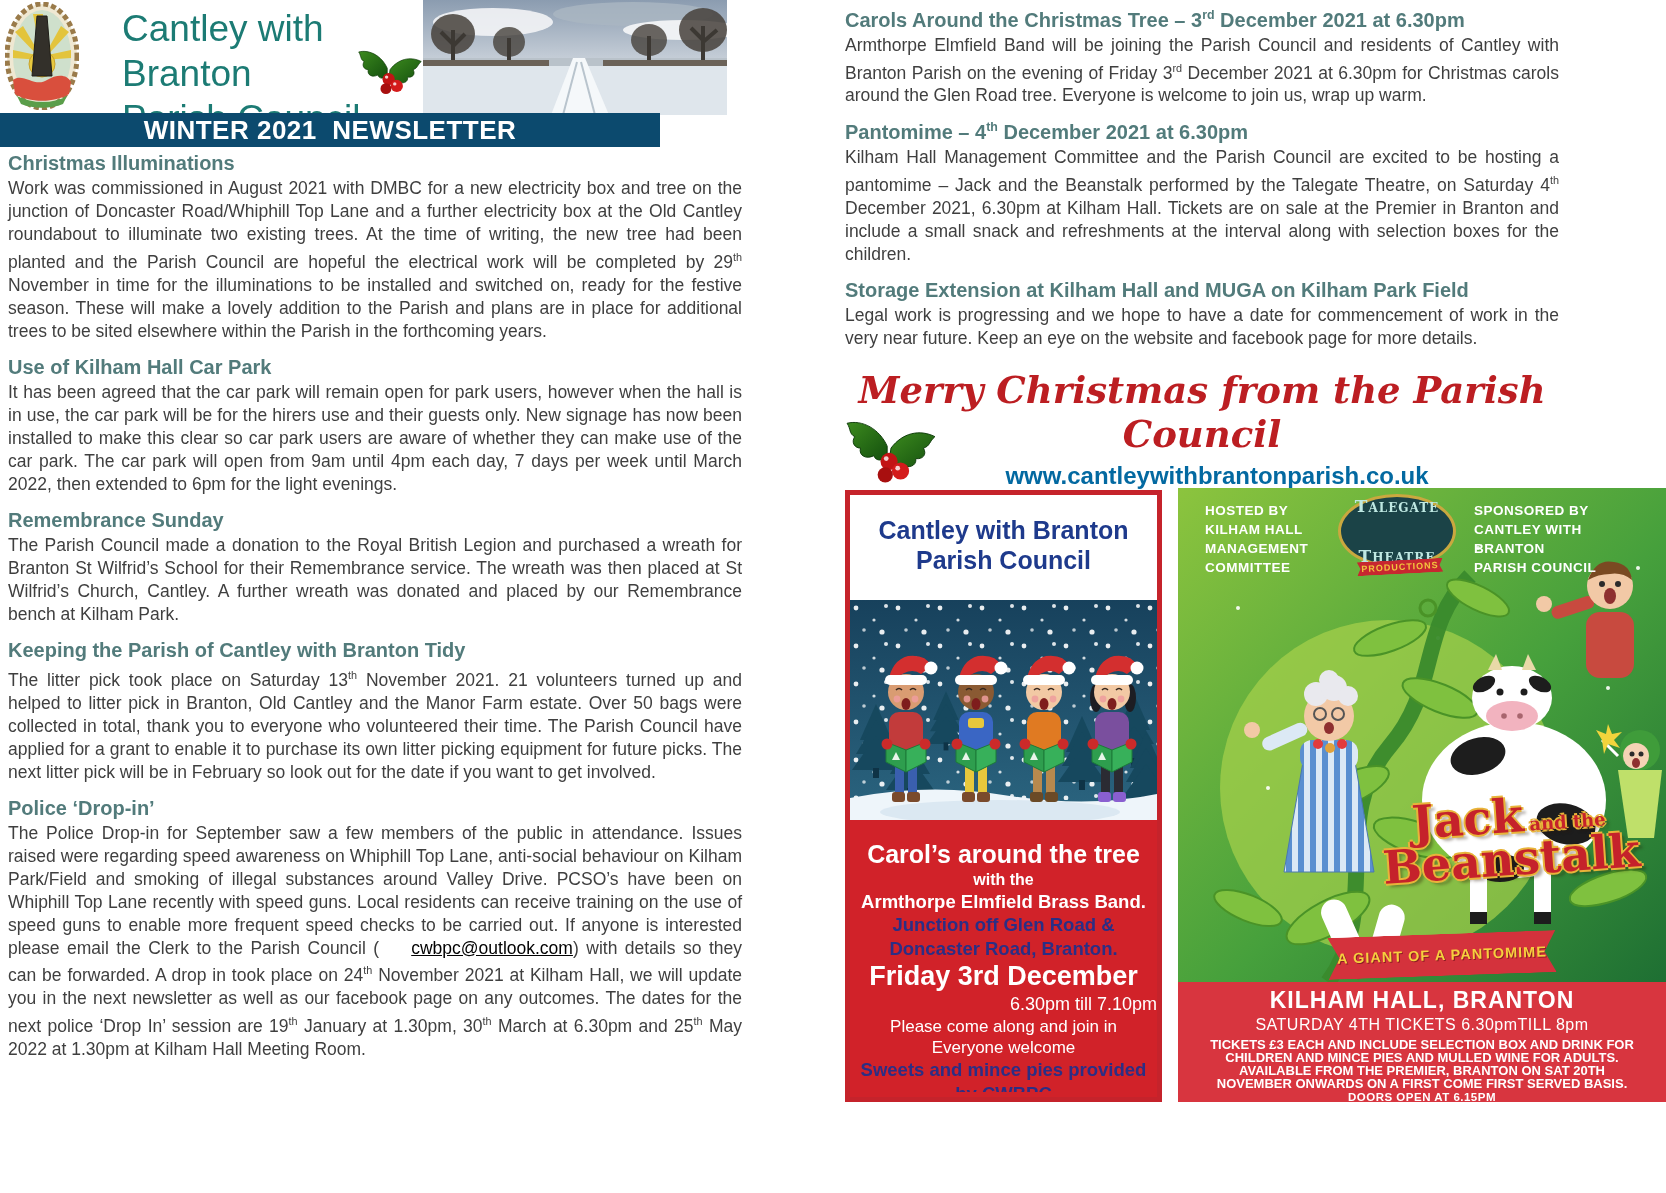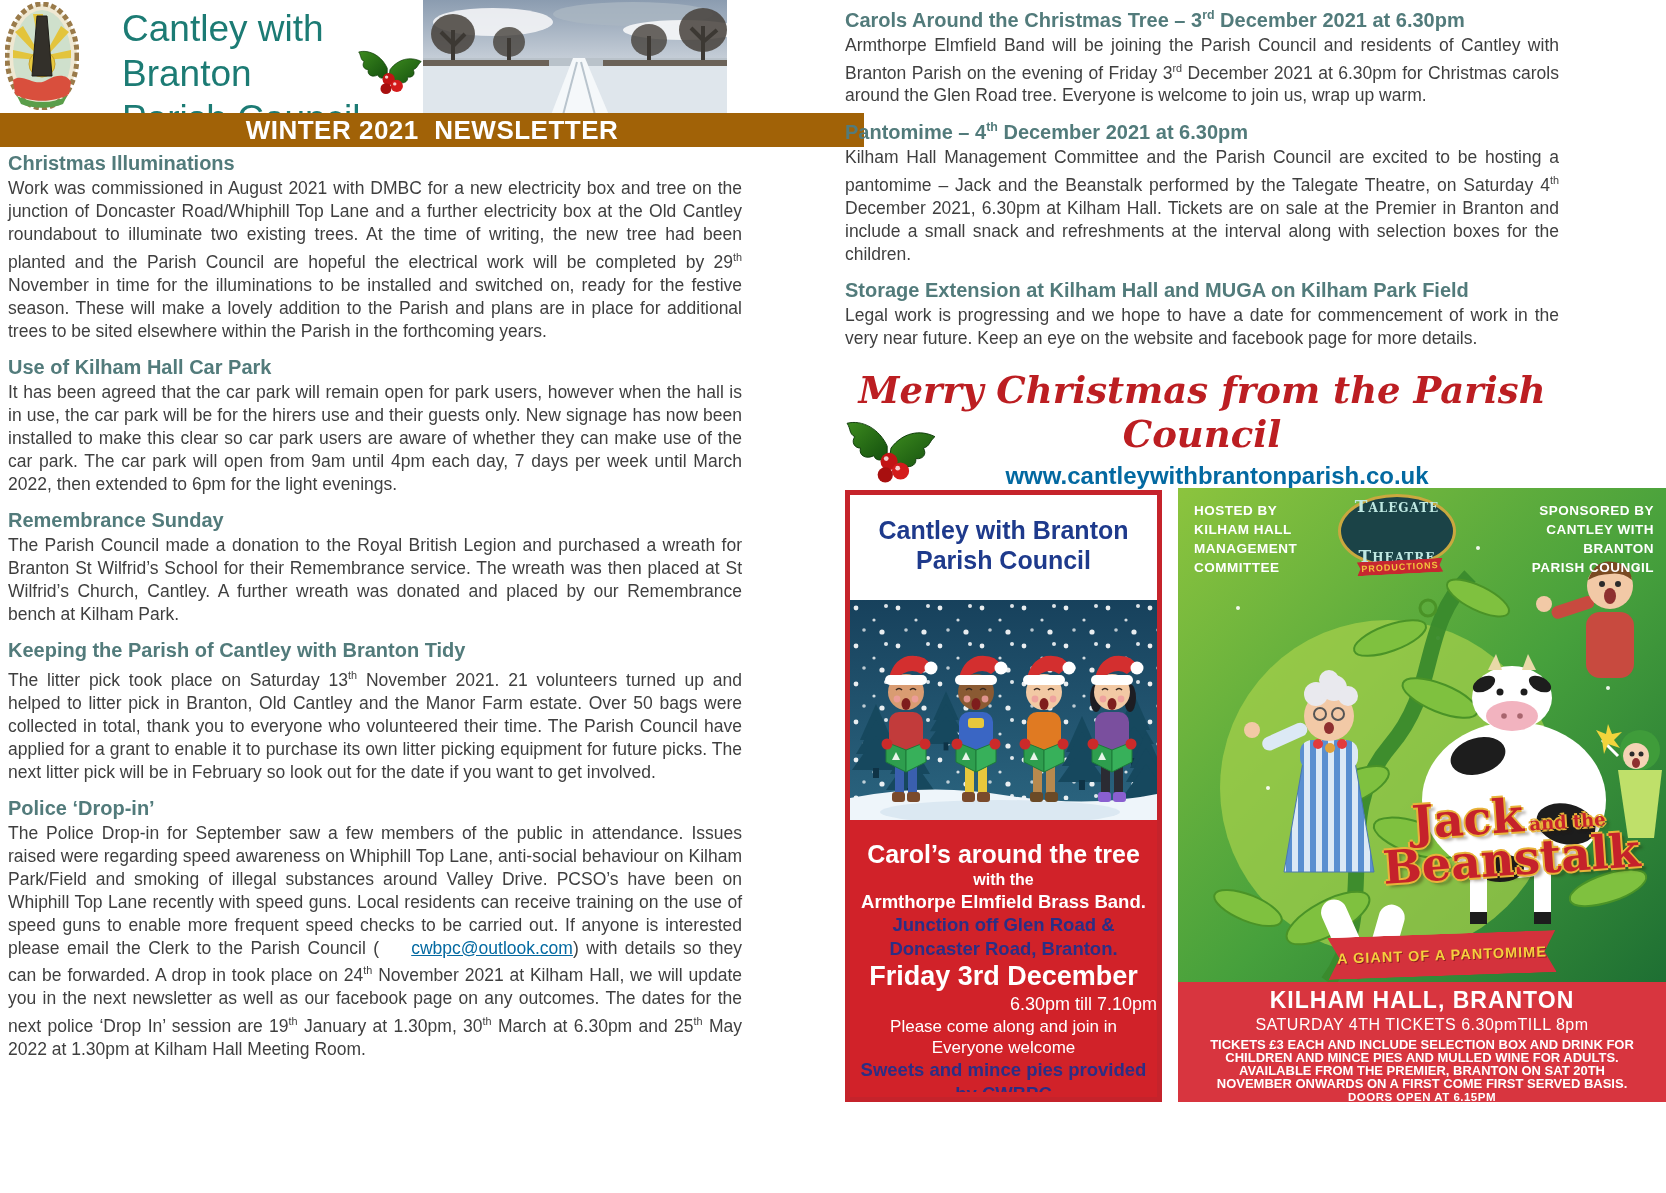--- a/index.html
+++ b/index.html
@@ -6,33 +6,33 @@
   .page{position:relative;width:1666px;height:1193px;background:#fff;overflow:hidden;
         font-family:"Liberation Sans",sans-serif;color:#3d3d3d;}
 
   
   .masthead{position:absolute;left:0;top:0;width:742px;height:113px;background:#fff;}
   .crest{position:absolute;left:5px;top:2px;width:74px;height:108px;}
   .org-title{position:absolute;left:122px;top:6px;width:250px;
              font-size:37px;line-height:45px;color:#1c7b74;font-weight:500;letter-spacing:0;}
   .holly-a{position:absolute;left:356px;top:30px;width:68px;height:82px;}
   .winter-photo{position:absolute;left:423px;top:0;width:304px;height:115px;}
-  .banner{position:absolute;left:0;top:113px;width:864px;height:34px;background:#a16207;
+  .banner{position:absolute;left:0;top:113px;width:660px;height:34px;background:#0c4a6e;
           color:#fff;font-weight:bold;font-size:26px;display:flex;align-items:center;
           justify-content:center;white-space:pre;letter-spacing:.5px;}
 
   
   .left-col{position:absolute;left:8px;top:146px;width:734px;}
   .right-col{position:absolute;left:845px;top:0px;width:714px;}
   h3.sec{margin:13px 0 2px 0;font-size:20px;color:#527b7b;font-weight:bold;}
   .left-col h3.sec:first-child{margin-top:6px;}
   .right-col h3.sec:first-child{margin-top:8px;}
   p.body{margin:0;font-size:17.5px;line-height:23px;text-align:justify;color:#3f3f3f;}
   p.body sup, h3.sec sup{font-size:62%;}
-  a.email{color:#0369a1;text-decoration:underline;margin-left:32px;}
+  a.email{color:#000000;text-decoration:underline;margin-left:32px;}
 
   .greeting{margin:18px 0 0 0;text-align:center;font-family:"DejaVu Serif",serif;
             font-style:italic;font-weight:bold;font-size:37px;color:#bc1e22;}
   .website{margin:6px 0 0 30px;text-align:center;font-size:24px;font-weight:bold;color:#0369a1;}
   .holly-b{position:absolute;left:843px;top:408px;width:96px;height:84px;}
 
   
   .poster-carols{position:absolute;left:845px;top:490px;width:317px;height:612px;
                  border:5px solid #c5232b;background:#d12229;box-sizing:border-box;}
   .pc-head{height:105px;background:#fff;text-align:center;color:#1e3a8c;font-weight:bold;
@@ -45,24 +45,24 @@
   .pl3{font-size:18.5px;font-weight:bold;}
   .pl4,.pl5{font-size:18.5px;font-weight:bold;color:#2b2e85;}
   .pl6{font-size:27px;font-weight:bold;}
   .pl7{font-size:18px;text-align:right;}
   .pl8,.pl9{font-size:17px;}
   .pl10,.pl11{font-size:18.5px;font-weight:bold;color:#2b2e85;}
 
   
   .poster-panto{position:absolute;left:1178px;top:488px;width:488px;height:614px;}
   .pp-scene{position:absolute;left:0;top:0;width:488px;height:494px;}
-  .pp-hosted{position:absolute;left:16px;top:14px;width:170px;color:#fff;font-weight:bold;
+  .pp-hosted{position:absolute;left:27px;top:14px;width:170px;color:#fff;font-weight:bold;
              font-size:13.5px;line-height:1.4;letter-spacing:.5px;white-space:pre-line;}
   .pp-sponsored{position:absolute;right:12px;top:14px;width:180px;color:#fff;font-weight:bold;
-             font-size:13.5px;line-height:1.4;letter-spacing:.5px;text-align:right;white-space:pre-line;}
+             font-size:13.5px;line-height:1.4;letter-spacing:.5px;white-space:pre-line;}
   .tg-logo{position:absolute;left:160px;top:6px;width:124px;text-align:center;}
   .tg-oval{width:118px;height:74px;background:#1b4347;border:3px solid #caa83f;border-radius:50%;
            box-sizing:border-box;display:flex;flex-direction:column;align-items:center;justify-content:space-between;
            color:#bfe8e2;font-family:"DejaVu Serif",serif;font-weight:bold;}
   .tg-oval span{display:block;font-size:17px;line-height:18px;letter-spacing:1px;font-variant:small-caps;}
   .tg-ribbon{margin:-8px auto 0 auto;width:86px;background:#c72730;color:#f2c53d;font-size:9px;
              font-weight:bold;letter-spacing:1px;padding:2px 0;transform:rotate(-3deg);
              clip-path:polygon(0 0,100% 0,96% 50%,100% 100%,0 100%,4% 50%);}
   .jack-title{position:absolute;right:-2px;top:308px;width:316px;text-align:center;
               transform:rotate(-4deg);font-family:"DejaVu Serif",serif;font-weight:bold;color:#c5222b;

